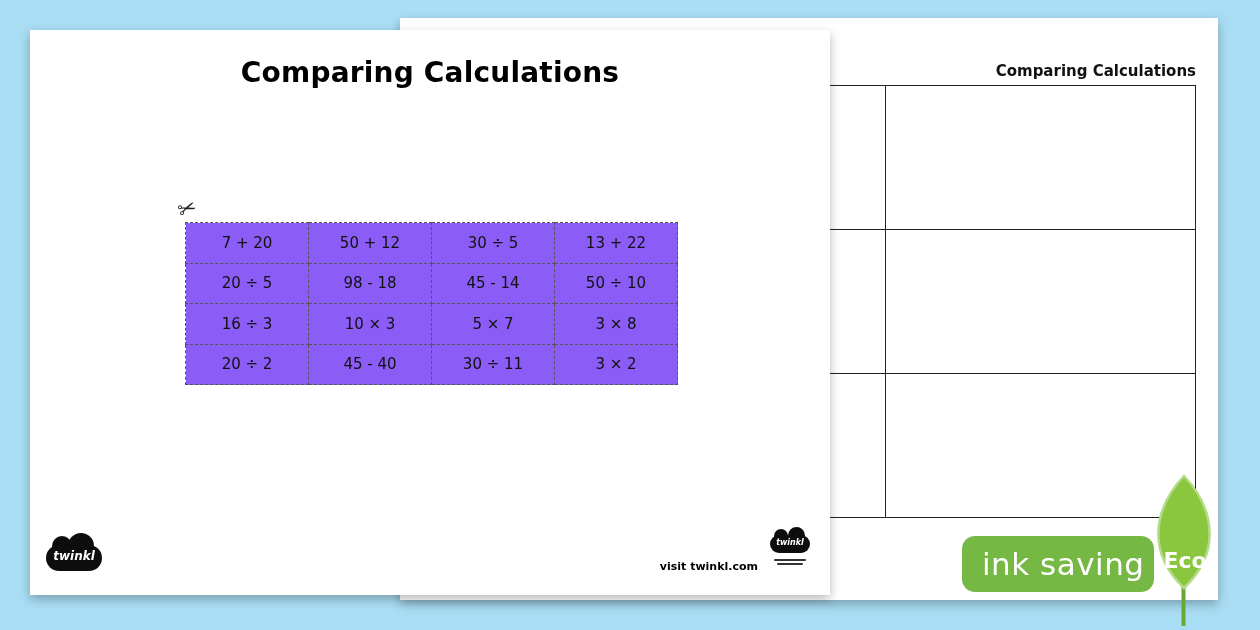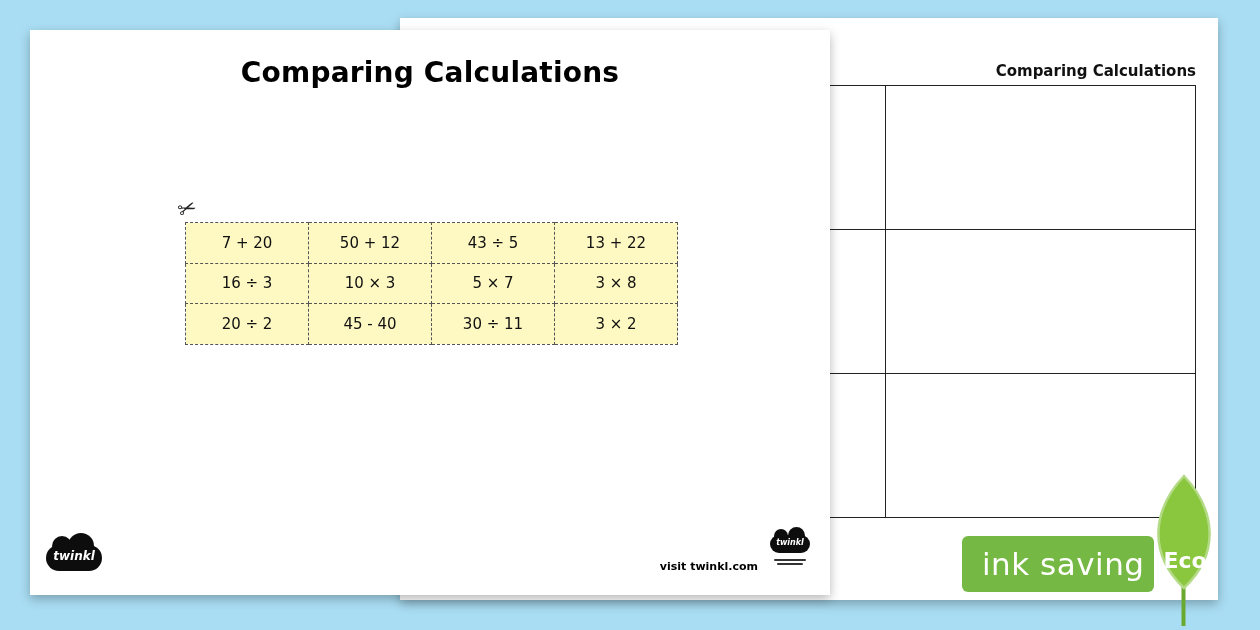--- a/index.html
+++ b/index.html
@@ -26,21 +26,21 @@
   .bp-right{flex:1;background:#fff;}
   .bp-symbol{position:absolute;left:372px;top:50%;transform:translateY(-50%);font-size:42px;font-weight:700;color:#111;}
 
   
   .front-page{left:30px;top:30px;width:800px;height:565px;z-index:2;}
   .fp-title{position:absolute;top:26px;left:0;width:100%;text-align:center;font-size:28px;font-weight:700;color:#000;letter-spacing:0.2px;}
   .fp-instructions{position:absolute;left:20px;top:70px;width:762px;font-size:15px;line-height:1.4;color:#111;}
   .scissors{position:absolute;left:148px;top:166px;font-size:22px;color:#222;transform:rotate(-20deg);}
 
   .calc-grid{position:absolute;left:155px;top:192px;border-collapse:collapse;table-layout:fixed;}
-  .calc-grid td{width:123px;height:40.5px;border:1.4px dashed #555;text-align:center;font-size:15px;color:#111;background:#fef9c3;}
+  .calc-grid td{width:123px;height:40.5px;border:1.4px dashed #555;text-align:center;font-size:15px;color:#111;background:#8b5cf6;}
 
   
   .fp-footer{position:absolute;left:0;bottom:0;width:100%;height:60px;}
   .cloud-logo{position:absolute;left:16px;bottom:24px;width:56px;height:26px;background:#0d0d0d;border-radius:14px;}
   .cloud-logo::before{content:"";position:absolute;left:6px;top:-9px;width:20px;height:20px;background:#0d0d0d;border-radius:50%;}
   .cloud-logo::after{content:"";position:absolute;right:8px;top:-12px;width:26px;height:26px;background:#0d0d0d;border-radius:50%;}
   .cloud-logo span{position:absolute;left:0;top:4px;width:100%;text-align:center;color:#fff;font-size:12px;font-weight:700;font-style:italic;z-index:1;}
 
   .visit-text{position:absolute;right:72px;bottom:22px;font-size:11px;font-weight:700;color:#000;}
 
@@ -48,21 +48,21 @@
   .qb-cloud{position:absolute;left:2px;top:0;width:40px;height:18px;background:#0d0d0d;border-radius:9px;}
   .qb-cloud::before{content:"";position:absolute;left:4px;top:-6px;width:14px;height:14px;background:#0d0d0d;border-radius:50%;}
   .qb-cloud::after{content:"";position:absolute;right:5px;top:-8px;width:17px;height:17px;background:#0d0d0d;border-radius:50%;}
   .qb-cloud span{position:absolute;left:0;top:3px;width:100%;text-align:center;color:#fff;font-size:8px;font-weight:700;font-style:italic;z-index:1;}
   .qb-lines{position:absolute;left:6px;top:22px;width:32px;}
   .qb-lines i{display:block;height:2px;background:#333;margin:2px 0;border-radius:1px;}
   .qb-lines i:nth-child(2){width:80%;margin-left:10%;}
 
   
   .eco-wrap{position:absolute;left:0;top:0;width:1260px;height:630px;pointer-events:none;z-index:5;}
-  .eco-pill{position:absolute;left:962px;top:536px;width:192px;height:56px;background:var(--pill-green);border-radius:6px;display:flex;align-items:center;padding-left:20px;}
+  .eco-pill{position:absolute;left:962px;top:536px;width:192px;height:56px;background:var(--pill-green);border-radius:13px;display:flex;align-items:center;padding-left:20px;}
   .eco-pill span{color:#fff;font-size:31px;font-weight:400;letter-spacing:0.5px;}
   .eco-leaf{position:absolute;left:1138px;top:472px;width:92px;height:156px;}
   .eco-label{position:absolute;left:1152px;top:548px;width:66px;text-align:center;color:#fff;font-size:22px;font-weight:700;z-index:7;}
 </style>
 </head>
 <body>
 
 <div class="canvas">
 
   <div class="page back-page">
@@ -92,22 +92,28 @@
   <div class="page front-page">
     <div class="fp-title">Comparing Calculations</div>
 
     <span class="scissors">✂</span>
 
     <table class="calc-grid">
       <tbody>
         <tr>
           <td>7 + 20</td>
           <td>50 + 12</td>
-          <td>43 ÷ 5</td>
+          <td>30 ÷ 5</td>
           <td>13 + 22</td>
+        </tr>
+        <tr>
+          <td>20 ÷ 5</td>
+          <td>98 - 18</td>
+          <td>45 - 14</td>
+          <td>50 ÷ 10</td>
         </tr>
         <tr>
           <td>16 ÷ 3</td>
           <td>10 × 3</td>
           <td>5 × 7</td>
           <td>3 × 8</td>
         </tr>
         <tr>
           <td>20 ÷ 2</td>
           <td>45 - 40</td>

